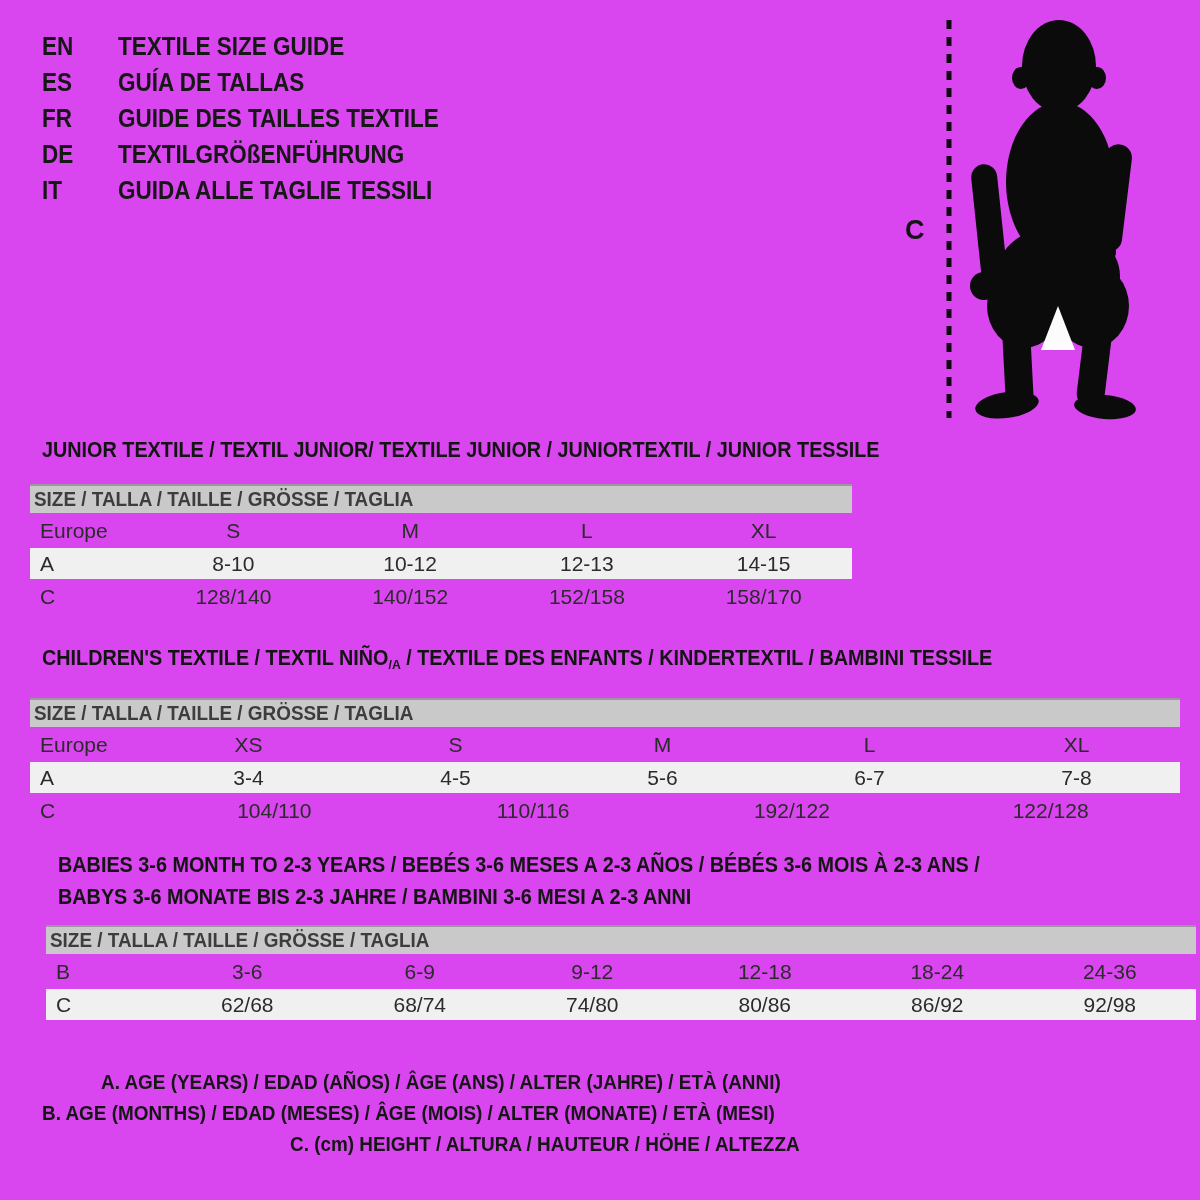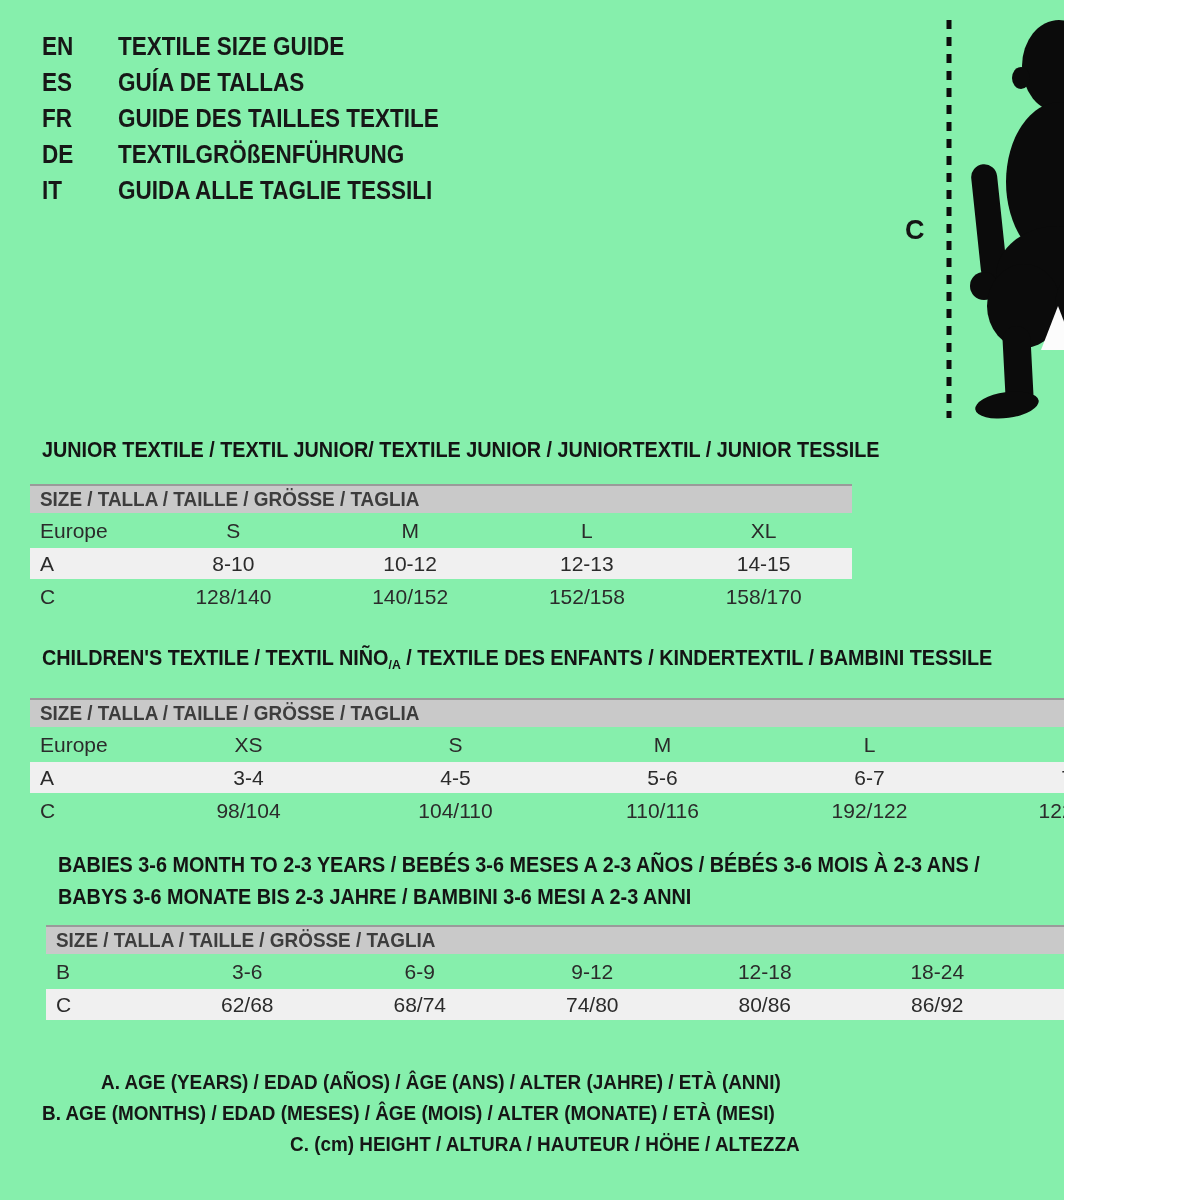--- a/index.html
+++ b/index.html
@@ -1,19 +1,19 @@
 <!DOCTYPE html>
 <html style="--header-bg: #c9c9c9; --stripe-bg: #f0f0f0;"><head>
 <meta charset="utf-8">
 <style>
   * { margin:0; padding:0; box-sizing:border-box; }
   html,body { background:#ffffff; }
   .page {
-    position:relative; width:1064px; height:1200px;
-    background:#86efac; overflow:hidden;
+    position:relative; width:1200px; height:1200px;
+    background:#d946ef; overflow:hidden;
     font-family:"Liberation Sans", sans-serif; color:#1c1c1c;
   }
   .condensed { display:inline-block; transform:scaleX(0.9); transform-origin:0 50%; white-space:nowrap; }
 
   
   .lang-header { position:absolute; left:42px; top:28px; }
   .lang-row { display:flex; height:36px; }
   .lang-code, .lang-title { font-size:25px; font-weight:700; line-height:36px; color:#171717; }
   .lang-code { width:76px; }
 
@@ -29,21 +29,21 @@
   .section-childrens-textile{ left:30px; top:642px; width:1150px; }
   .section-babies-textile   { left:46px; top:849px; width:1150px; }
   .section-title { padding-left:12px; font-size:22px; font-weight:700; color:#141414; }
   .title-line { line-height:32px;text-decoration:underline; }
   .title-sub { font-size:0.62em; position:relative; top:0.28em; }
   .section-junior-textile    .size-table { margin-top:18px; }
   .section-childrens-textile .size-table { margin-top:21px; }
   .section-babies-textile    .size-table { margin-top:12px; }
 
   .table-header {
-    height:29px; line-height:26px; padding-left:10px;
+    height:29px; line-height:26px; padding-left:4px;
     background:var(--header-bg,#c9c9c9); border-top:2px solid #9a9a9a;
     font-size:21px; font-weight:700; color:#3d3d3d;
   }
   .table-rows { margin-top:2px; }
   .table-row { display:flex; height:31px; line-height:31px; margin-top:2px;
                font-size:21px; color:#2b2b2b; }
   .table-row:first-child { margin-top:0;justify-content:flex-end; }
   .table-row.shaded { background:var(--stripe-bg,#f0f0f0); }
   .row-label { width:115px; padding-left:10px; }
   .row-cell  { flex:1; text-align:center; }
@@ -177,21 +177,20 @@
       <span class="row-label">A</span>
     <span class="row-cell">3-4</span>
               <span class="row-cell">4-5</span>
               <span class="row-cell">5-6</span>
               <span class="row-cell">6-7</span>
               <span class="row-cell">7-8</span>
             </div>
 
     <div class="table-row">
       <span class="row-label">C</span>
-    <span class="row-cell">98/104</span>
               <span class="row-cell">104/110</span>
               <span class="row-cell">110/116</span>
               <span class="row-cell">192/122</span>
               <span class="row-cell">122/128</span>
             </div>
   </div>
       </div>
     </section>
 
     <section class="size-section section-babies-textile">

